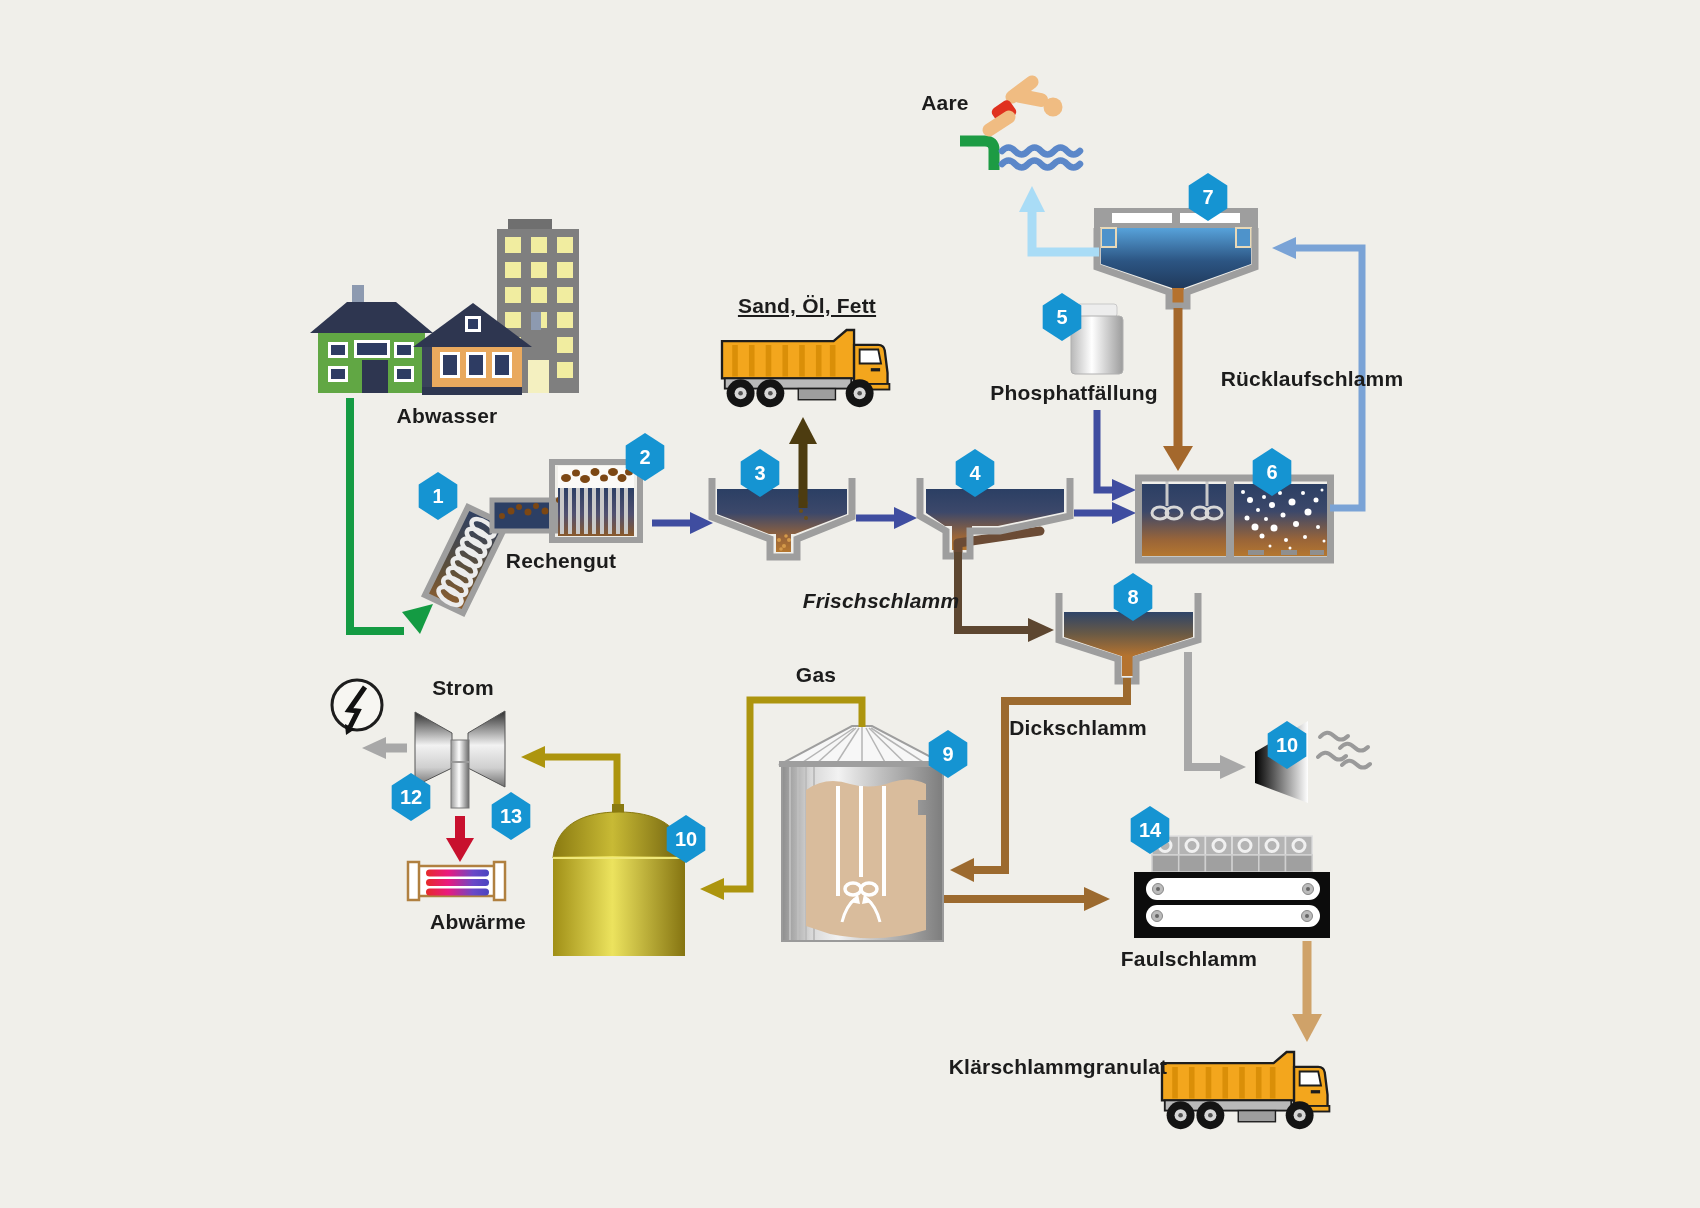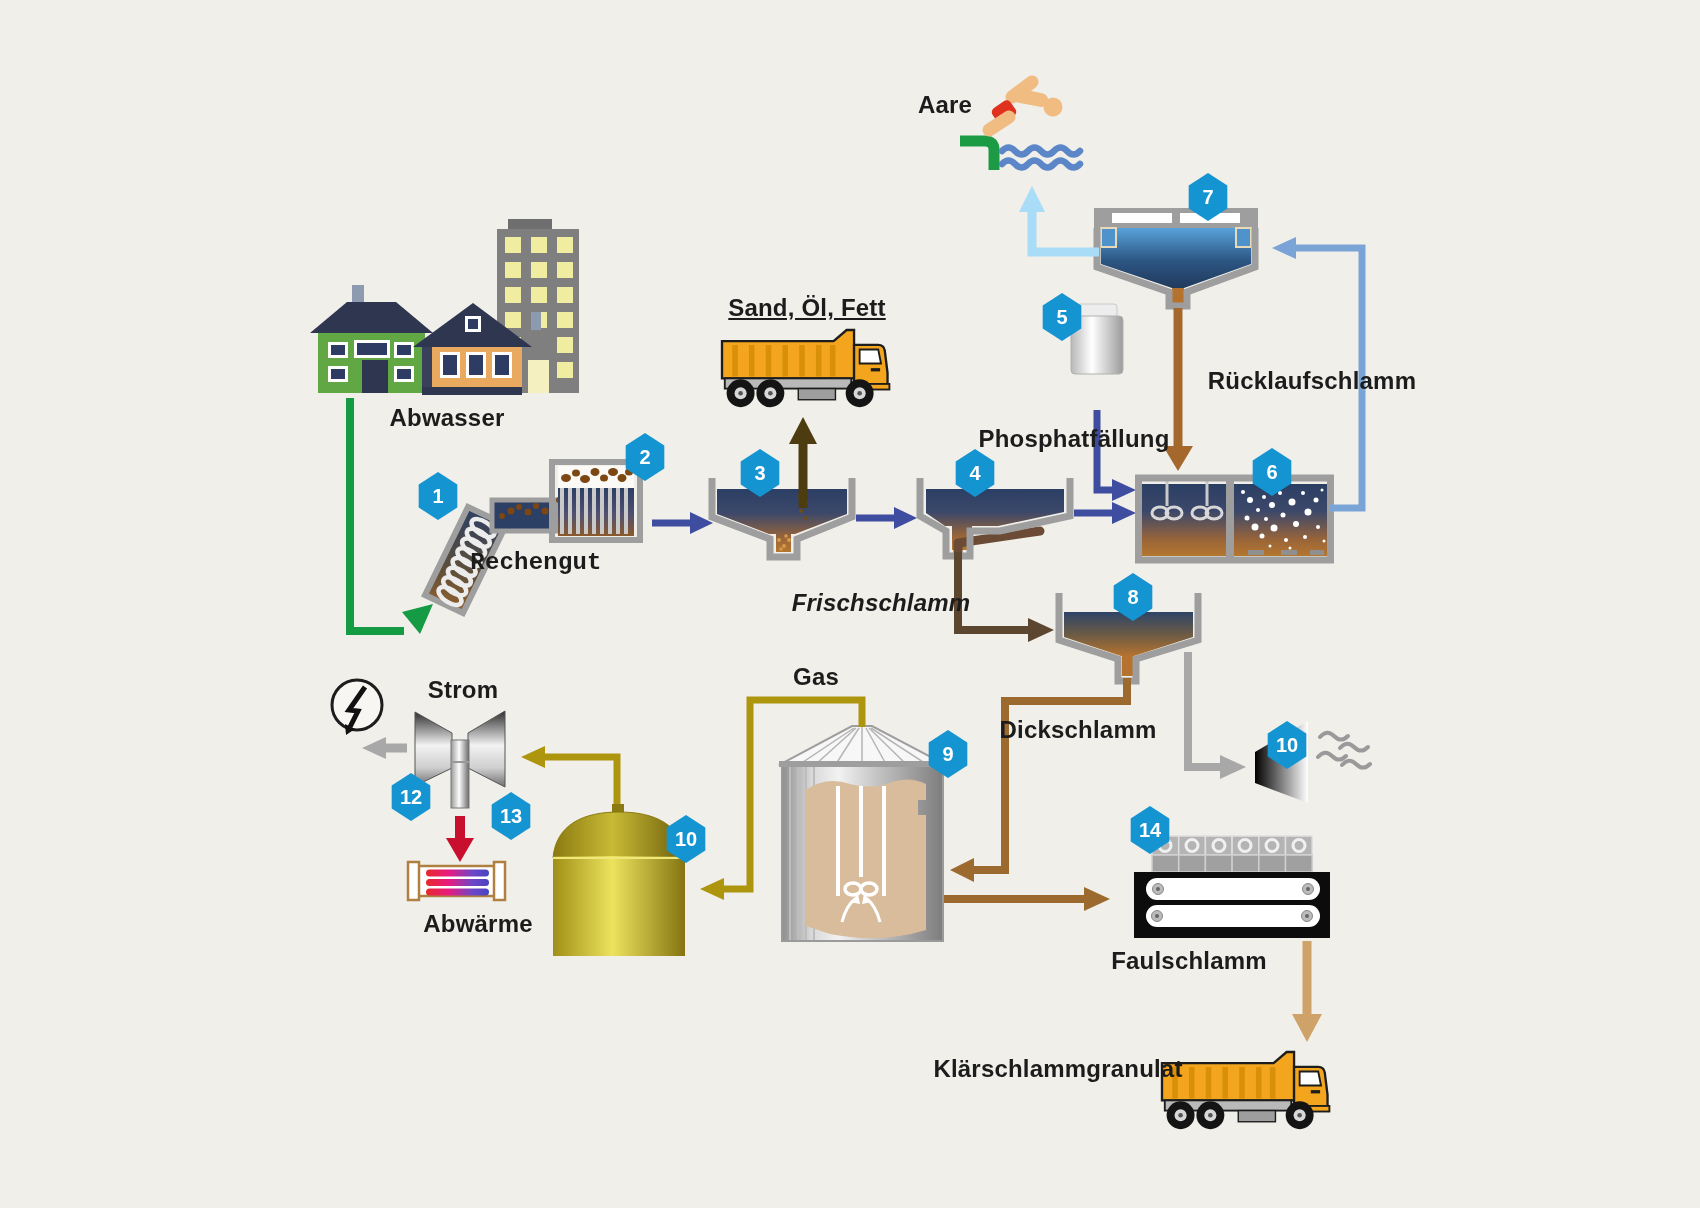--- a/index.html
+++ b/index.html
@@ -1,19 +1,19 @@
 <!DOCTYPE html>
 <html><head>
 <meta charset="utf-8">
 <style>
   html,body{margin:0;padding:0;}
   body{background:#f0efea;font-family:"Liberation Sans",sans-serif;}
   .stage{position:relative;width:1700px;height:1208px;background:#f0efea;overflow:hidden;}
   .stage svg{position:absolute;left:0;top:0;}
-  .lbl{position:absolute;font-weight:bold;font-size:24px;color:#1c1c1c;white-space:nowrap;transform:translateX(-50%);letter-spacing:0.2px;}
+  .lbl{position:absolute;font-weight:bold;font-size:21px;color:#1c1c1c;white-space:nowrap;transform:translateX(-50%);letter-spacing:0.2px;}
   .badge{position:absolute;width:42px;height:48px;background:#1594d2;color:#fff;
          clip-path:polygon(50% 0%,96% 26%,96% 74%,50% 100%,4% 74%,4% 26%);
          display:flex;align-items:center;justify-content:center;
          font-size:20px;font-weight:bold;}
 </style>
 </head>
 <body>
 
 <div class="stage">
 
@@ -516,24 +516,24 @@
   </g>
 
   <g>
     <line x1="1307" y1="941" x2="1307" y2="1014" stroke="#cfa269" stroke-width="9"></line>
     <polygon points="1292,1014 1322,1014 1307,1042" fill="#cfa269"></polygon>
   </g>
   <use href="#truck" transform="translate(1162,1052) scale(0.93)"></use>
 </svg>
 
 <div class="lbl" style="left:447px;top:404px;">Abwasser</div>
-<div class="lbl" style="left:536px;top:549px;font-family:Liberation Mono, monospace;">Rechengut</div>
+<div class="lbl" style="left:561px;top:549px;">Rechengut</div>
 <div class="lbl" style="left:807px;top:294px;text-decoration:underline;">Sand, Öl, Fett</div>
 <div class="lbl" style="left:945px;top:91px;">Aare</div>
-<div class="lbl" style="left:1074px;top:381px;margin-top:44px;">Phosphatfällung</div>
+<div class="lbl" style="left:1074px;top:381px;">Phosphatfällung</div>
 <div class="lbl" style="left:1312px;top:367px;">Rücklaufschlamm</div>
 <div class="lbl" style="left:881px;top:589px;font-style:italic;">Frischschlamm</div>
 <div class="lbl" style="left:1078px;top:716px;">Dickschlamm</div>
 <div class="lbl" style="left:816px;top:663px;">Gas</div>
 <div class="lbl" style="left:463px;top:676px;">Strom</div>
 <div class="lbl" style="left:478px;top:910px;">Abwärme</div>
 <div class="lbl" style="left:1189px;top:947px;">Faulschlamm</div>
 <div class="lbl" style="left:1058px;top:1055px;">Klärschlammgranulat</div>
 
 <div class="badge" style="left:417px;top:472px;">1</div>

